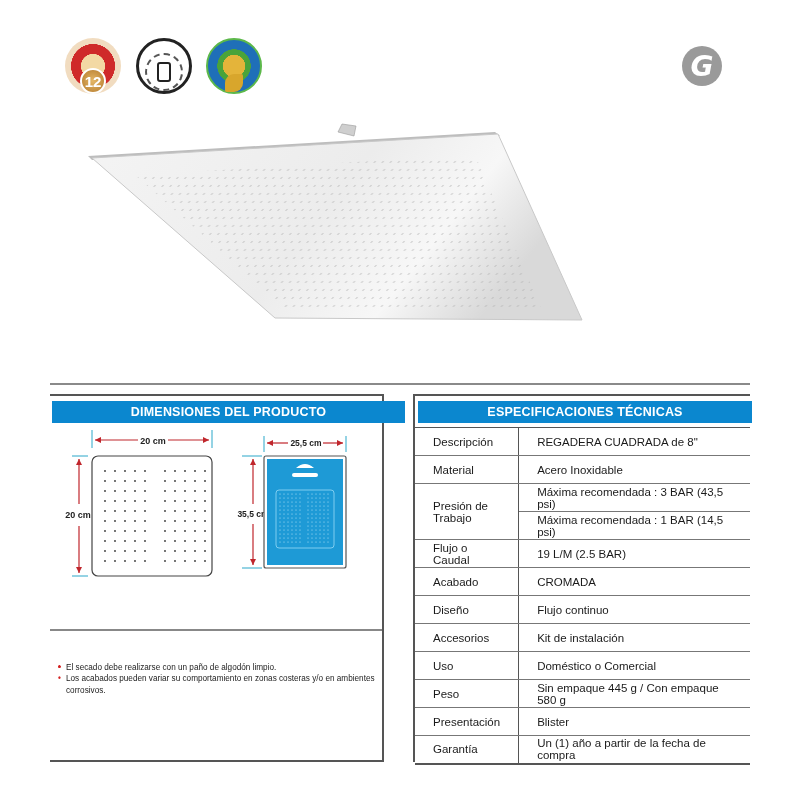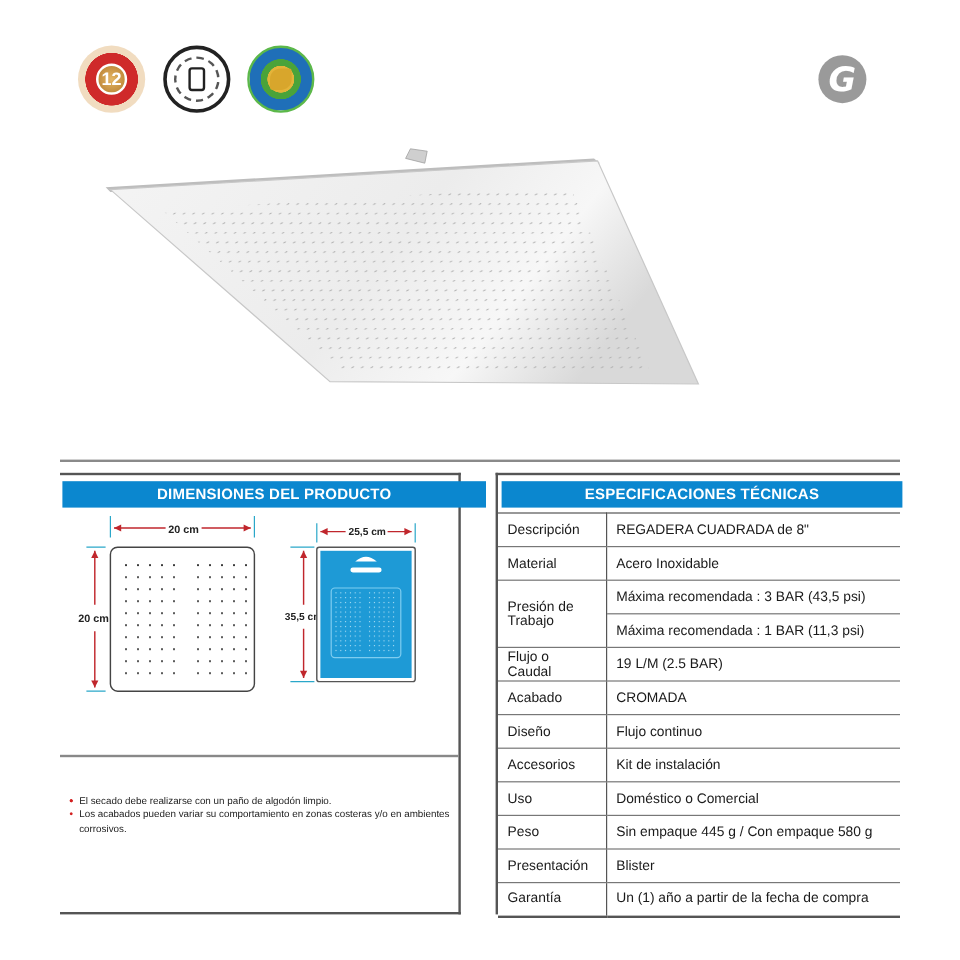--- a/index.html
+++ b/index.html
@@ -1,20 +1,20 @@
 <!DOCTYPE html>
 <html><head>
 <meta charset="utf-8">
 <style>
   * { box-sizing: border-box; margin: 0; padding: 0; }
   html, body { width: 800px; height: 800px; background: #ffffff; overflow: hidden; }
   body { position: relative; font-family: "Liberation Sans", "DejaVu Sans", sans-serif; color: #1a1a1a; }
 
   
-  .badge { position: absolute; border-radius: 50%; display: flex; align-items: center; justify-content: center; }
+  .badge { position: absolute; border-radius: 50%; display: flex; align-items: flex-end; justify-content: center; }
   .badge-warranty { left: 65px; top: 38px; width: 56px; height: 56px; background: radial-gradient(circle, #f3d9a4 0 30%, #cf2a2a 31% 55%, #f1dcc0 56% 100%); }
   .badge-warranty .num { width: 26px; height: 26px; border-radius: 50%; background: radial-gradient(circle, #e5b766, #b47a2c); color: #fff; font-weight: bold; font-size: 15px; display: flex; align-items: center; justify-content: center; border: 2px solid #fff; }
   .badge-blister { left: 136px; top: 38px; width: 56px; height: 56px; border: 3px solid #222; background: #fff; }
   .badge-blister .inner { width: 38px; height: 38px; border-radius: 50%; border: 2px dashed #555; display: flex; align-items: center; justify-content: center; }
   .badge-blister .pkg { width: 14px; height: 20px; border: 2px solid #222; border-radius: 3px; }
   .badge-eco { left: 206px; top: 38px; width: 56px; height: 56px; background: radial-gradient(circle, #e4b43a 0 30%, #4aa33a 31% 45%, #1f6fb8 46% 100%); border: 2px solid #5cb84a; }
   .badge-eco .leaf { width: 18px; height: 18px; background: #d8a62c; border-radius: 50% 10% 50% 10%; }
   .brand-logo { position: absolute; left: 682px; top: 46px; width: 40px; height: 40px; border-radius: 50%; background: #9a9a9a; color: #fff; font-weight: bold; font-style: italic; font-size: 28px; display: flex; align-items: center; justify-content: center; font-family: "DejaVu Sans", sans-serif; }
 
   
@@ -31,21 +31,21 @@
   .dim-divider { position: absolute; left: 0; top: 233px; width: 332px; height: 2px; background: #888; }
   .left-panel .hdr-rec { position: absolute; left: 2px; top: 239px; width: 328px; }
   .rec-list { position: absolute; left: 8px; top: 266px; width: 318px; list-style: none; font-size: 8.2px; line-height: 11.3px; color: #222; font-family: "Liberation Sans", sans-serif; }
   .rec-list li { position: relative; padding-left: 8px; }
   .rec-list li .bullet { position: absolute; left: 0; top: 0; color: #d32020; font-weight: bold; }
 
   
   .right-panel { position: absolute; left: 413px; top: 394px; width: 337px; height: 368px; border-top: 2px solid #555; border-left: 2px solid #555; }
   .right-panel .hdr-spec { position: absolute; left: 3px; top: 5px; width: 334px; }
   .spec-table { position: absolute; left: 0; top: 31px; width: 335px; border-collapse: collapse; font-size: 11.5px; font-family: "Liberation Sans", sans-serif; }
-  .spec-table td { border-bottom: 1.5px solid #777; padding: 0 8px; height: 28px; vertical-align: middle; }
+  .spec-table td { border-bottom: 1.5px solid #777; padding: 0 18px; height: 28px; vertical-align: middle; }
   .spec-table td.label { width: 90px; border-right: 1.5px solid #555; }
   .spec-table tr:first-child td { border-top: 1.5px solid #555; }
   .spec-table tr.last td { border-bottom: 2px solid #555; }
 </style>
 </head>
 <body>
 
 <div class="badge badge-warranty">
   <div class="num">12</div>
 </div>
@@ -170,21 +170,21 @@
         </tr>
     <tr>
           <td class="label">Material</td>
           <td>Acero Inoxidable</td>
         </tr>
     <tr>
           <td class="label" rowspan="2" style="height:56px;">Presión de Trabajo</td>
           <td>Máxima recomendada : 3 BAR (43,5 psi)</td>
         </tr>
     <tr>
-          <td>Máxima recomendada : 1 BAR (11,3 psi)</td>
+          <td>Máxima recomendada : 1 BAR (14,5 psi)</td>
         </tr>
     <tr>
           <td class="label">Flujo o Caudal</td>
           <td>19 L/M (2.5 BAR)</td>
         </tr>
     <tr>
           <td class="label">Acabado</td>
           <td>CROMADA</td>
         </tr>
     <tr>

